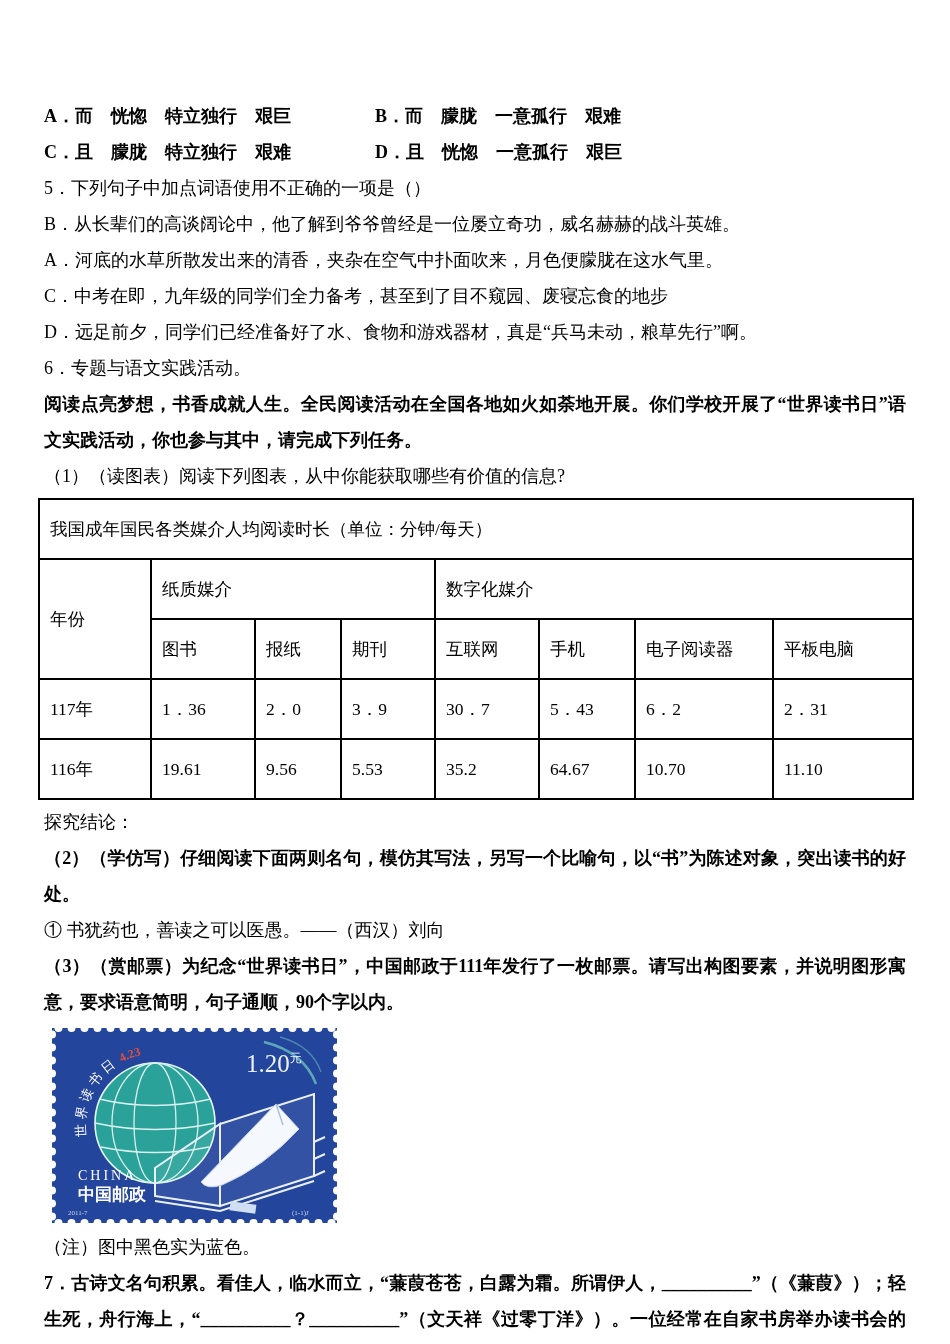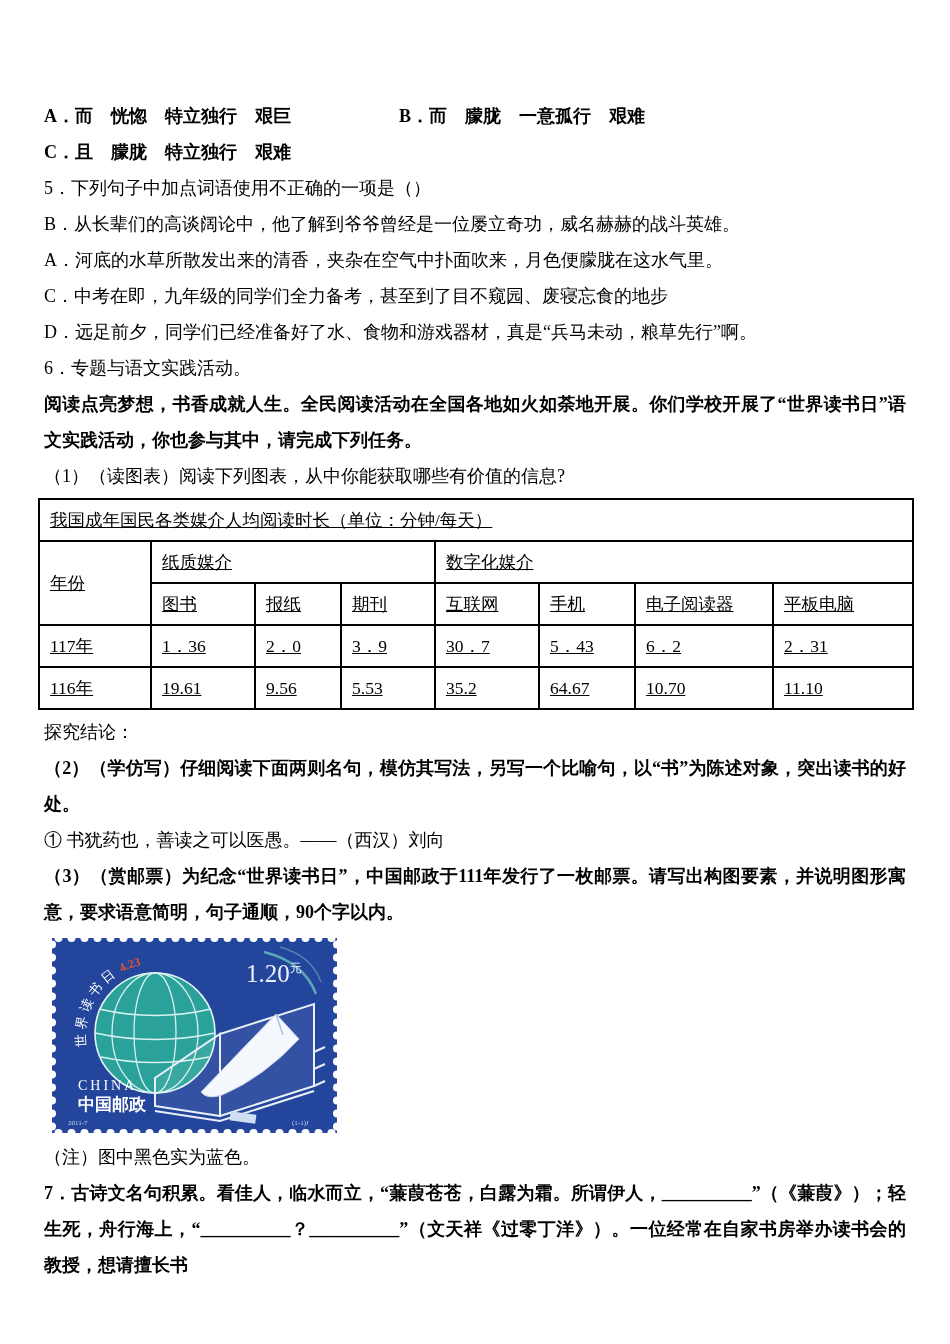--- a/index.html
+++ b/index.html
@@ -6,45 +6,45 @@
   html, body { margin: 0; padding: 0; }
   body {
     width: 950px; height: 1344px;
     background: #ffffff; color: #000000;
     font-family: "Liberation Serif", "DejaVu Serif", serif;
     overflow: hidden;
   }
   .page { padding: 98px 44px 0 44px; font-size: 18px; line-height: 36px; }
   .page p { margin: 0; }
   .just { text-align: justify; font-weight: bold; }
-  .two-col { display: flex; font-weight: bold; gap: 24px; }
+  .two-col { display: flex; font-weight: bold; }
   .two-col .c1 { flex: 0 0 331px; width: 331px; }
   table.rt {
     border-collapse: collapse; width: 874px; margin: 4px 0 4px -6px;
     table-layout: fixed;
   }
   table.rt td {
-    border: 2px solid #000; height: 42px; padding: 0 10px;
+    border: 2px solid #000; height: 60px; padding: 0 10px;
     vertical-align: middle; text-align: left; font-size: 17.5px; line-height: 1.3;
     overflow: hidden;
-    text-decoration: underline;
   }
   .stamp-wrap { margin: 8px 0 6px 8px; width: 285px; height: 195px; }
 </style>
 </head>
 <body>
 
 <div class="page">
 
   <div class="two-col">
     <span class="c1">A．而　恍惚　特立独行　艰巨</span>
     <span>B．而　朦胧　一意孤行　艰难</span>
   </div>
   <div class="two-col">
     <span class="c1">C．且　朦胧　特立独行　艰难</span>
+    <span>D．且　恍惚　一意孤行　艰巨</span>
   </div>
 
   <p>5．下列句子中加点词语使用不正确的一项是（）</p>
   <p>B．从长辈们的高谈阔论中，他了解到爷爷曾经是一位屡立奇功，威名赫赫的战斗英雄。</p>
   <p>A．河底的水草所散发出来的清香，夹杂在空气中扑面吹来，月色便朦胧在这水气里。</p>
   <p>C．中考在即，九年级的同学们全力备考，甚至到了目不窥园、废寝忘食的地步</p>
   <p>D．远足前夕，同学们已经准备好了水、食物和游戏器材，真是“兵马未动，粮草先行”啊。</p>
 
   <p>6．专题与语文实践活动。</p>
   <p class="just">阅读点亮梦想，书香成就人生。全民阅读活动在全国各地如火如荼地开展。你们学校开展了“世界读书日”语文实践活动，你也参与其中，请完成下列任务。</p>

